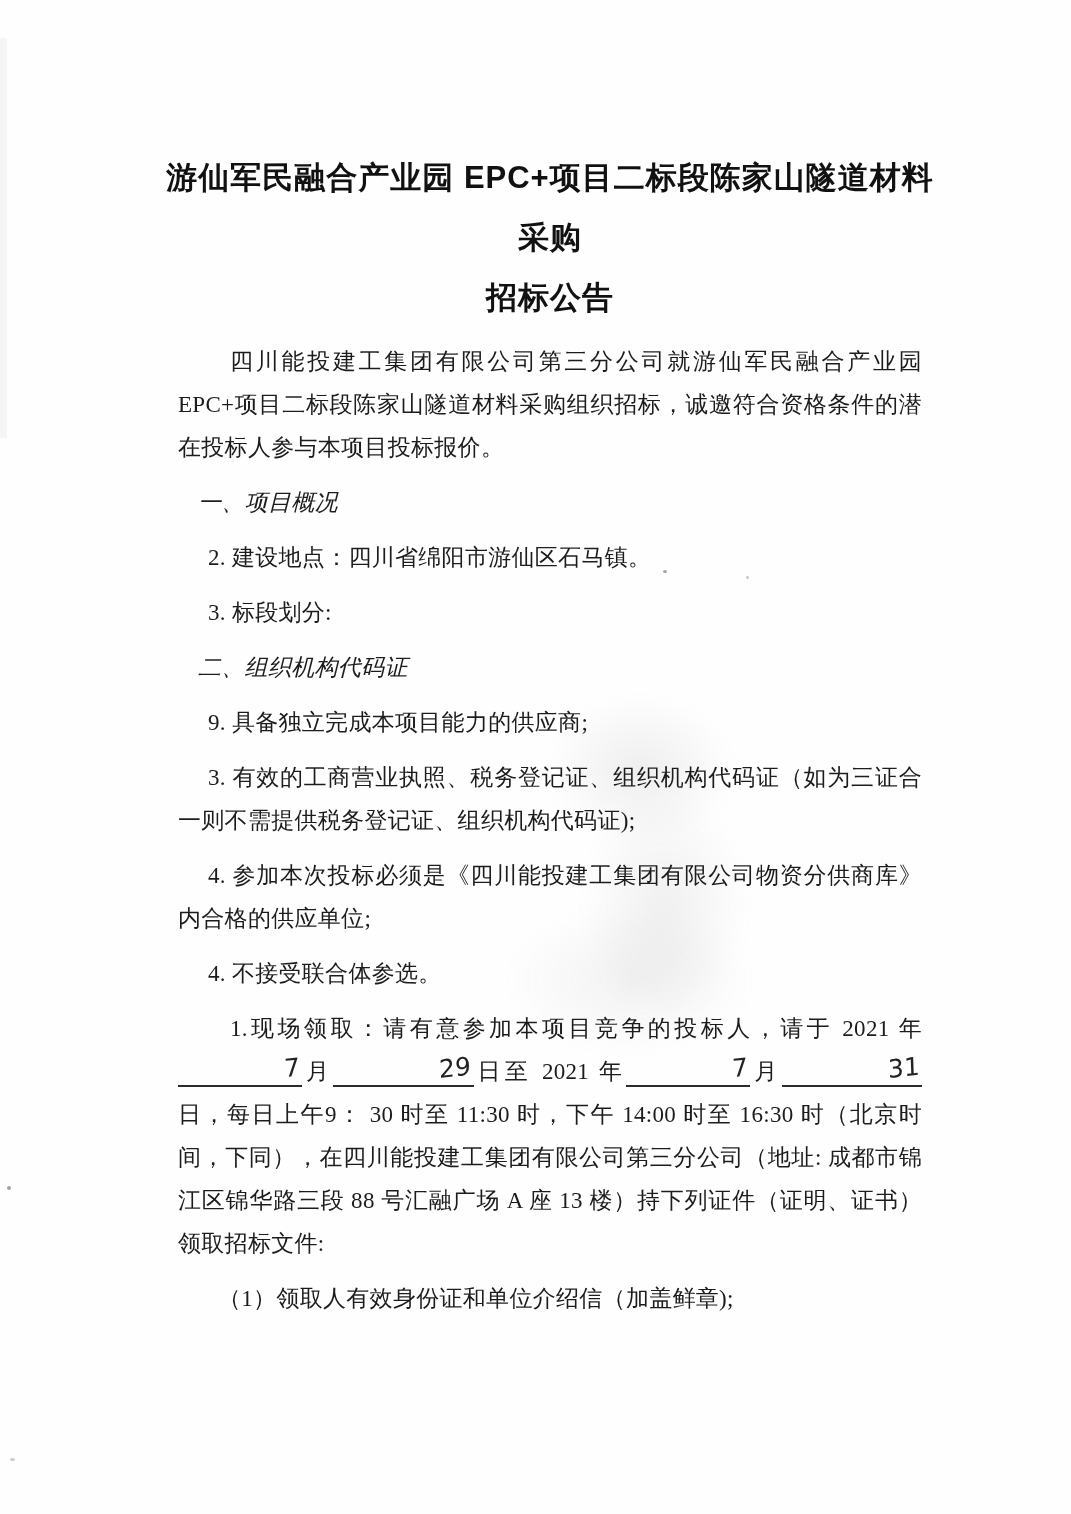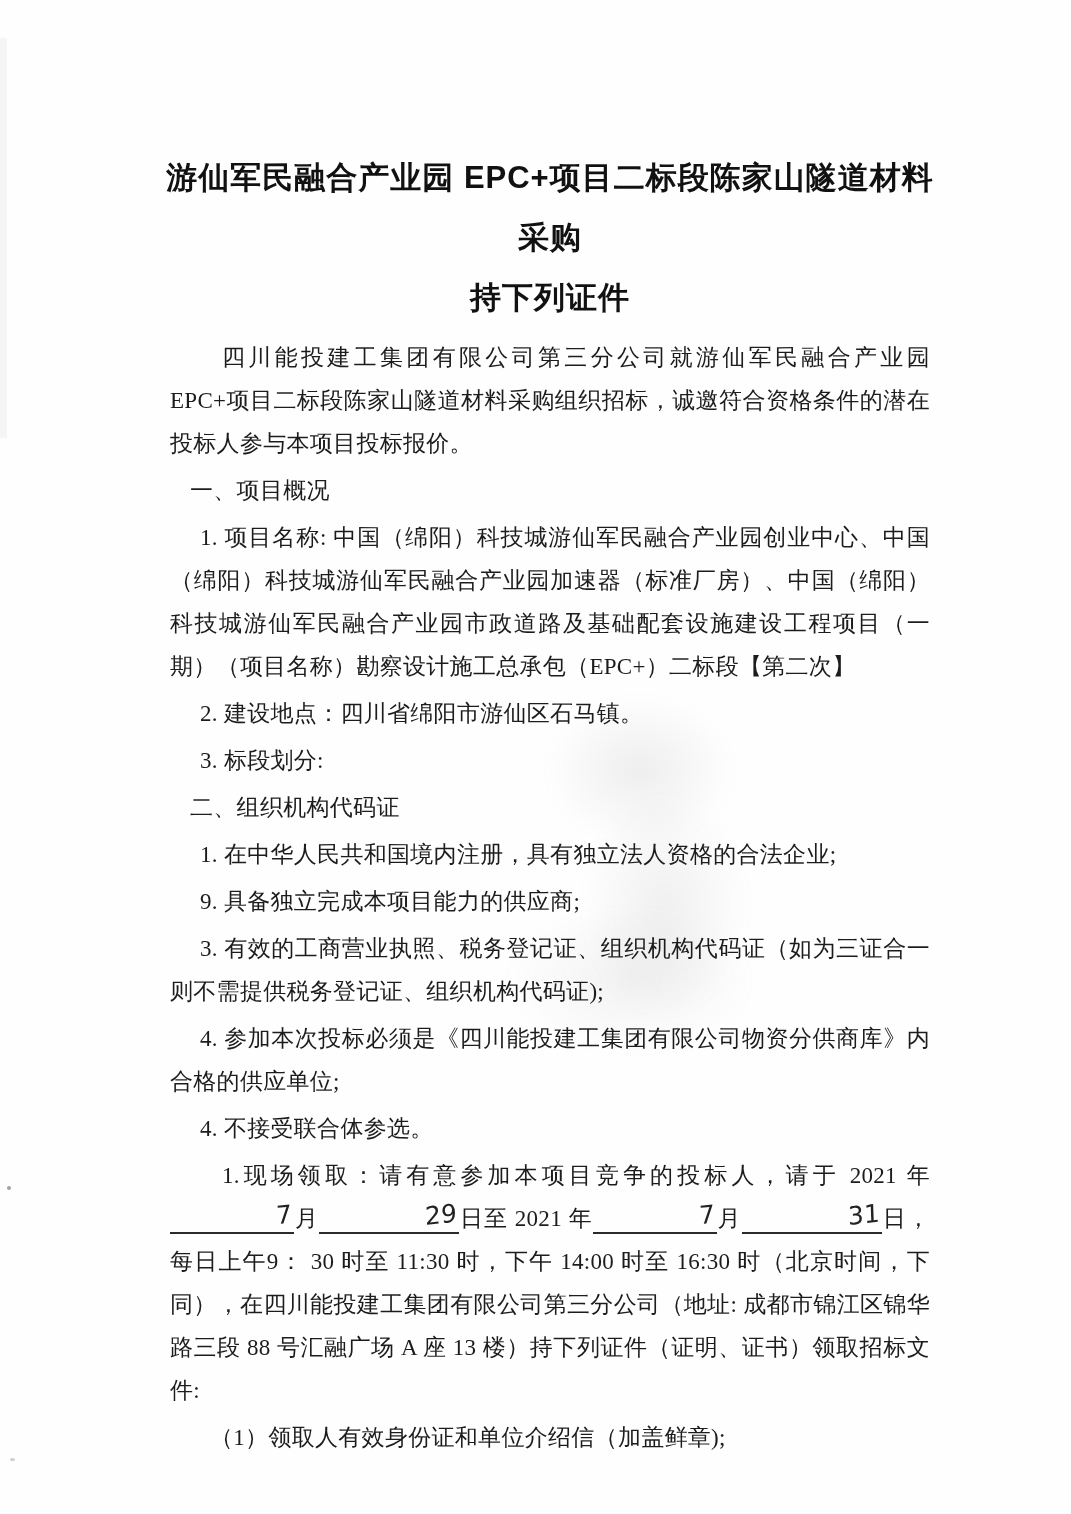--- a/index.html
+++ b/index.html
@@ -26,29 +26,29 @@
     line-height:60px;
     text-align:center;
     letter-spacing:1px;
     color:#111;
     margin:0;
   }
   .body-text{
     margin-top:8px;
   }
   p{
-    margin:4px;
+    margin:12px;
     font-size:23px;
     line-height:43px;
     text-align:justify;
     letter-spacing:0.3px;
     color:#1c1c1c;
   }
   p.para{ text-indent:52px; }
-  p.heading{ text-indent:20px; }
+  p.heading{ text-indent:20px;font-style:italic; }
   p.item{ text-indent:30px; }
   p.docline{ text-indent:40px; }
   .blank{
     display:inline-block;
     border-bottom:2px solid #2b2b2b;
     min-width:34px;
     text-align:center;
     line-height:26px;
     padding:0 2px;
     vertical-align:baseline;
@@ -103,34 +103,32 @@
   <div class="stamp-smudge smudge-c"></div>
   <div class="speck speck-1"></div>
   <div class="speck speck-2"></div>
   <div class="speck speck-3"></div>
   <div class="speck speck-4"></div>
 
   <div class="content">
 
     <h1 class="doc-title">
       <span>游仙军民融合产业园 EPC+项目二标段陈家山隧道材料采购</span><br>
-      <span>持下列证件</span>
+      <span>招标公告</span>
     </h1>
 
     <div class="body-text">
 
       <p class="para">四川能投建工集团有限公司第三分公司就游仙军民融合产业园 EPC+项目二标段陈家山隧道材料采购组织招标，诚邀符合资格条件的潜在投标人参与本项目投标报价。</p>
 
       <p class="heading">一、项目概况</p>
-      <p class="item">1. 项目名称: 中国（绵阳）科技城游仙军民融合产业园创业中心、中国（绵阳）科技城游仙军民融合产业园加速器（标准厂房）、中国（绵阳）科技城游仙军民融合产业园市政道路及基础配套设施建设工程项目（一期）（项目名称）勘察设计施工总承包（EPC+）二标段【第二次】</p>
       <p class="item">2. 建设地点：四川省绵阳市游仙区石马镇。</p>
       <p class="item">3. 标段划分:</p>
 
       <p class="heading">二、组织机构代码证</p>
-      <p class="item">1. 在中华人民共和国境内注册，具有独立法人资格的合法企业;</p>
       <p class="item">9. 具备独立完成本项目能力的供应商;</p>
       <p class="item">3. 有效的工商营业执照、税务登记证、组织机构代码证（如为三证合一则不需提供税务登记证、组织机构代码证);</p>
       <p class="item">4. 参加本次投标必须是《四川能投建工集团有限公司物资分供商库》内合格的供应单位;</p>
       <p class="item">4. 不接受联合体参选。</p>
 
 
       <p class="para">
         <span>1.现场领取：请有意参加本项目竞争的投标人，请于 2021 年</span><span class="blank"><span class="hw">7</span></span><span>月</span><span class="blank blank-wide"><span class="hw">29</span></span><span>日至 2021 年</span><span class="blank"><span class="hw">7</span></span><span>月</span><span class="blank blank-wide"><span class="hw">31</span></span><span>日，每日上午9： 30 时至 11:30 时，下午 14:00 时至 16:30 时（北京时间，下同），在四川能投建工集团有限公司第三分公司（地址: 成都市锦江区锦华路三段 88 号汇融广场 A 座 13 楼）持下列证件（证明、证书）领取招标文件:</span>
       </p>
 

